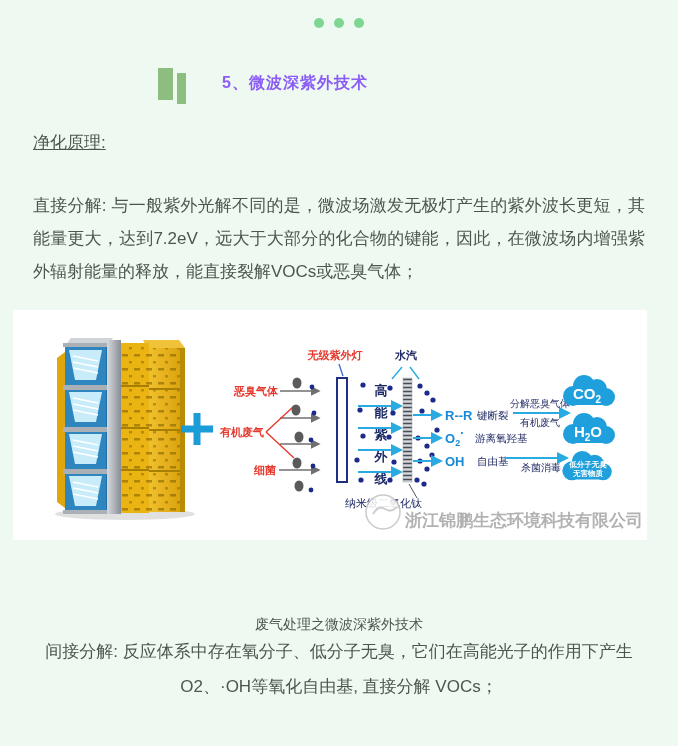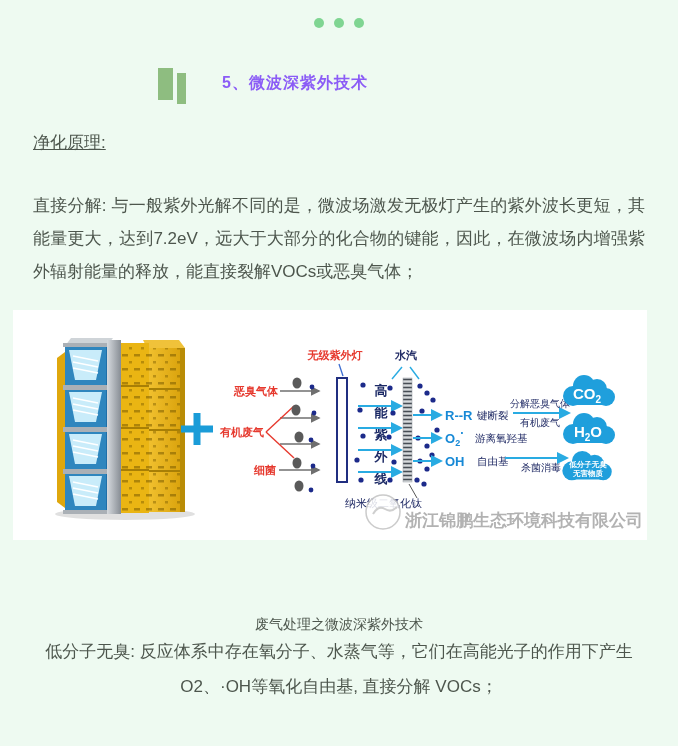--- a/index.html
+++ b/index.html
@@ -227,15 +227,15 @@
       <g>
         <circle cx="370" cy="202" r="17" fill="#ffffff" opacity="0.85" stroke="#c2c2c2" stroke-width="1.5"></circle>
         <path d="M360,204 q5,-9 12,-5 q6,4 12,-2" stroke="#cfcfcf" stroke-width="2" fill="none"></path>
         <text x="392" y="216" font-size="17" font-weight="bold" fill="#9f9f9f" opacity="0.8">浙江锦鹏生态环境科技有限公司</text>
       </g>
     </svg>
   </figure>
 
   <p class="caption">废气处理之微波深紫外技术</p>
 
-  <p class="para2"><span>低分子无臭: 反应体系中存在氧分子、水蒸气等，它们在高能光子的作用下产生</span><br><span>O2、·OH等氧化自由基, 直接分解 VOCs；</span></p>
+  <p class="para2"><span>间接分解: 反应体系中存在氧分子、低分子无臭，它们在高能光子的作用下产生</span><br><span>O2、·OH等氧化自由基, 直接分解 VOCs；</span></p>
 
 </div>
 
 </body></html>

